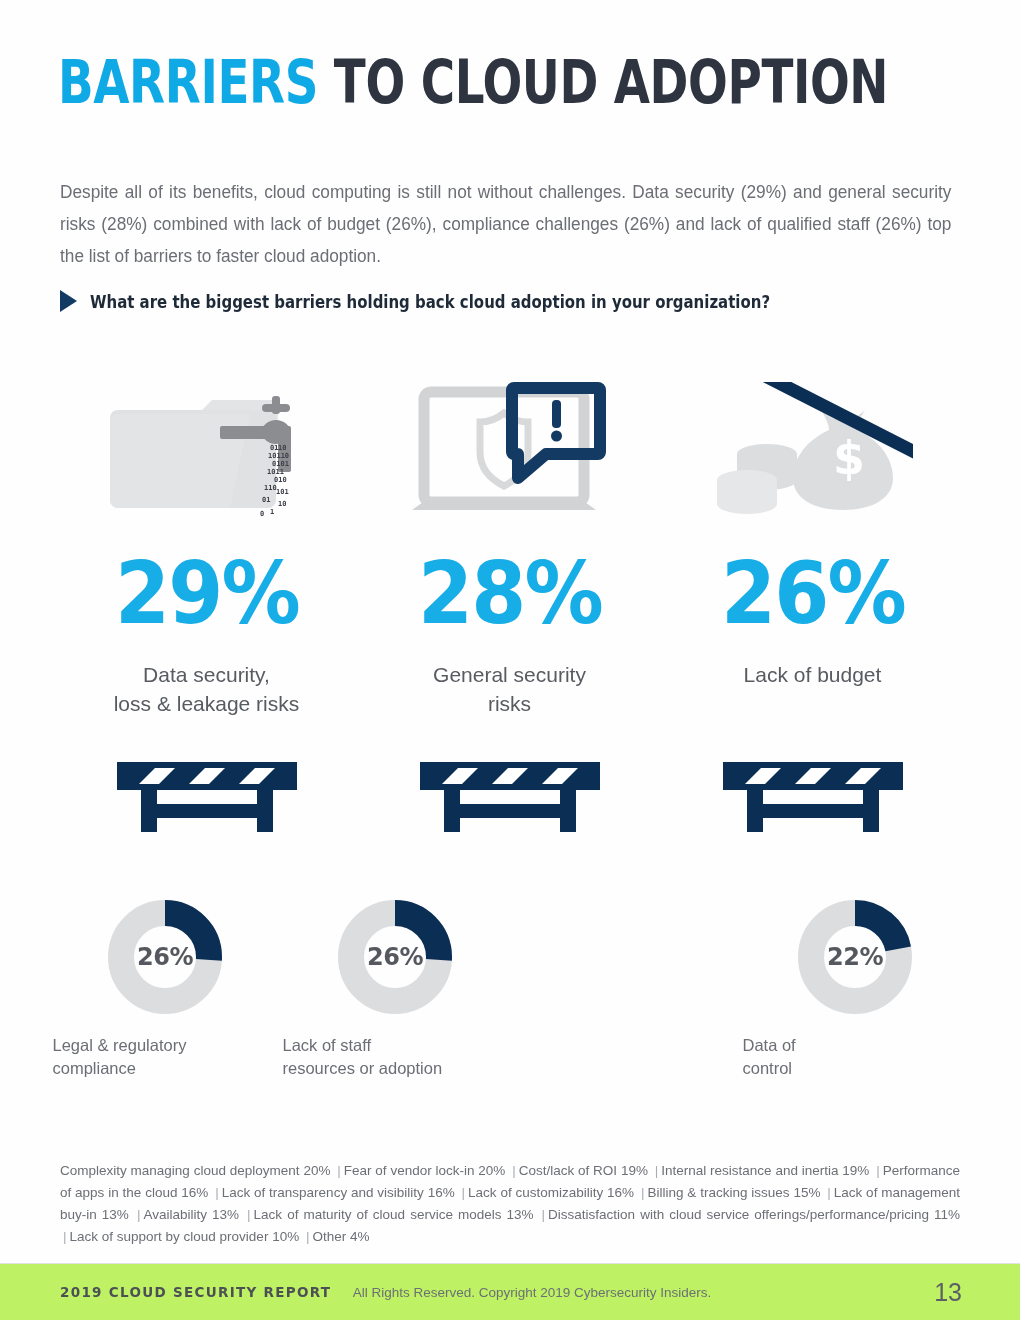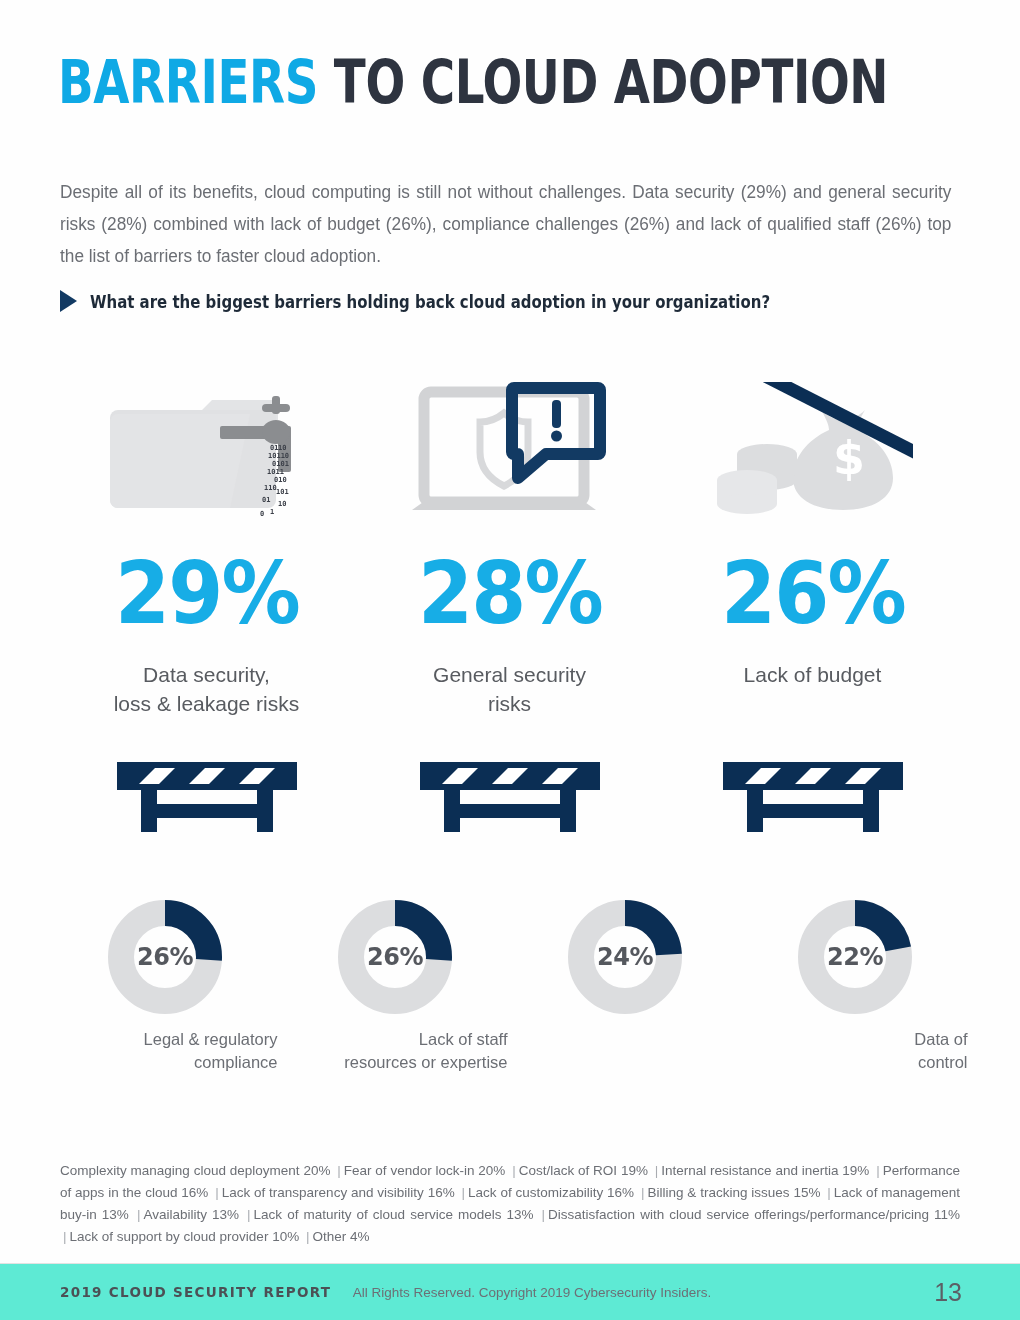--- a/index.html
+++ b/index.html
@@ -151,25 +151,25 @@
     display: flex;
     align-items: center;
     justify-content: center;
     font-family: "DejaVu Sans", sans-serif;
     font-size: 24px;
     font-weight: 700;
     color: #55585e;
     letter-spacing: -0.5px;
   }
   .donut-label {
-    margin-top: 12px;
+    margin-top: 18px;
     font-size: 16.5px;
     line-height: 23px;
     color: #6b6e74;
-    text-align: right;
+    text-align: left;
     width: 225px;
   }
 
   
   .footnote {
     position: absolute;
     left: 60px;
     top: 1160px;
     width: 900px;
     font-size: 13.5px;
@@ -179,21 +179,21 @@
   }
   .footnote .sep { color: #a9acb1; padding: 0 3px; }
 
   
   .footer {
     position: absolute;
     left: 0;
     bottom: 0;
     width: 1020px;
     height: 56px;
-    background: #5eead4;
+    background: #bef264;
     border-top: 1px solid #e2e2e2;
   }
   .footer-left {
     position: absolute;
     left: 60px;
     top: 50%;
     transform: translateY(-50%);
     font-family: "DejaVu Sans", sans-serif;
     font-size: 13.5px;
     font-weight: 700;
@@ -375,32 +375,25 @@
     <div class="donut-cell">
       <div class="donut-wrap">
         <svg width="118" height="118" viewBox="0 0 118 118">
           <circle cx="59" cy="59" r="44" fill="none" stroke="#dcdddf" stroke-width="26"></circle>
           <circle class="arc" cx="59" cy="59" r="44" fill="none" stroke="#0b2e54" stroke-width="26" transform="rotate(-90 59 59)" stroke-dasharray="71.87963991413446 204.5805136017673"></circle>
         </svg>
         <div class="donut-pct">26%</div>
       </div>
       <div class="donut-label">
         <span>Lack of staff</span><br>
-        <span>resources or expertise</span>
+        <span>resources or adoption</span>
       </div>
     </div>
 
     <div class="donut-cell">
-      <div class="donut-wrap">
-        <svg width="118" height="118" viewBox="0 0 118 118">
-          <circle cx="59" cy="59" r="44" fill="none" stroke="#dcdddf" stroke-width="26"></circle>
-          <circle class="arc" cx="59" cy="59" r="44" fill="none" stroke="#0b2e54" stroke-width="26" transform="rotate(-90 59 59)" stroke-dasharray="66.35043684381642 210.10971667208534"></circle>
-        </svg>
-        <div class="donut-pct">24%</div>
-      </div>
     </div>
 
     <div class="donut-cell">
       <div class="donut-wrap">
         <svg width="118" height="118" viewBox="0 0 118 118">
           <circle cx="59" cy="59" r="44" fill="none" stroke="#dcdddf" stroke-width="26"></circle>
           <circle class="arc" cx="59" cy="59" r="44" fill="none" stroke="#0b2e54" stroke-width="26" transform="rotate(-90 59 59)" stroke-dasharray="60.82123377349839 215.63891974240337"></circle>
         </svg>
         <div class="donut-pct">22%</div>
       </div>

